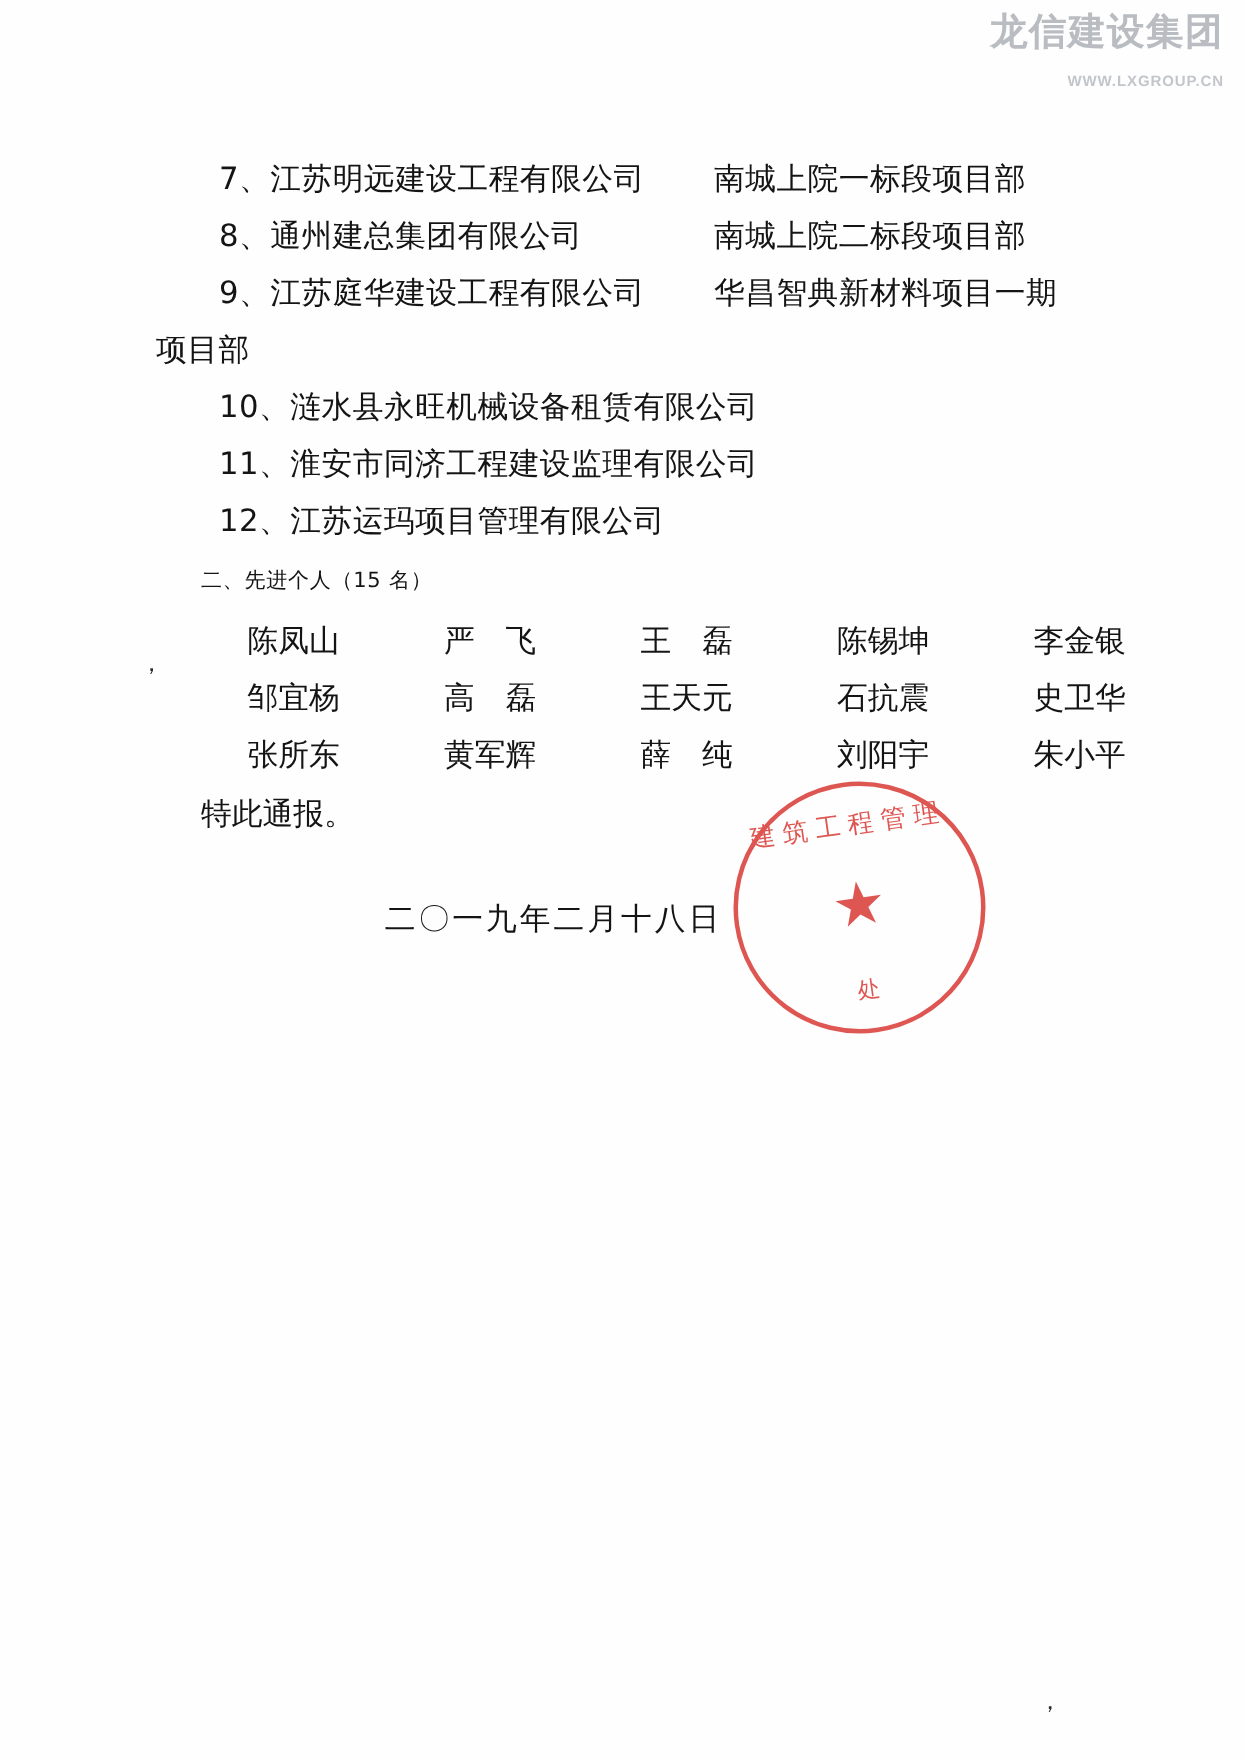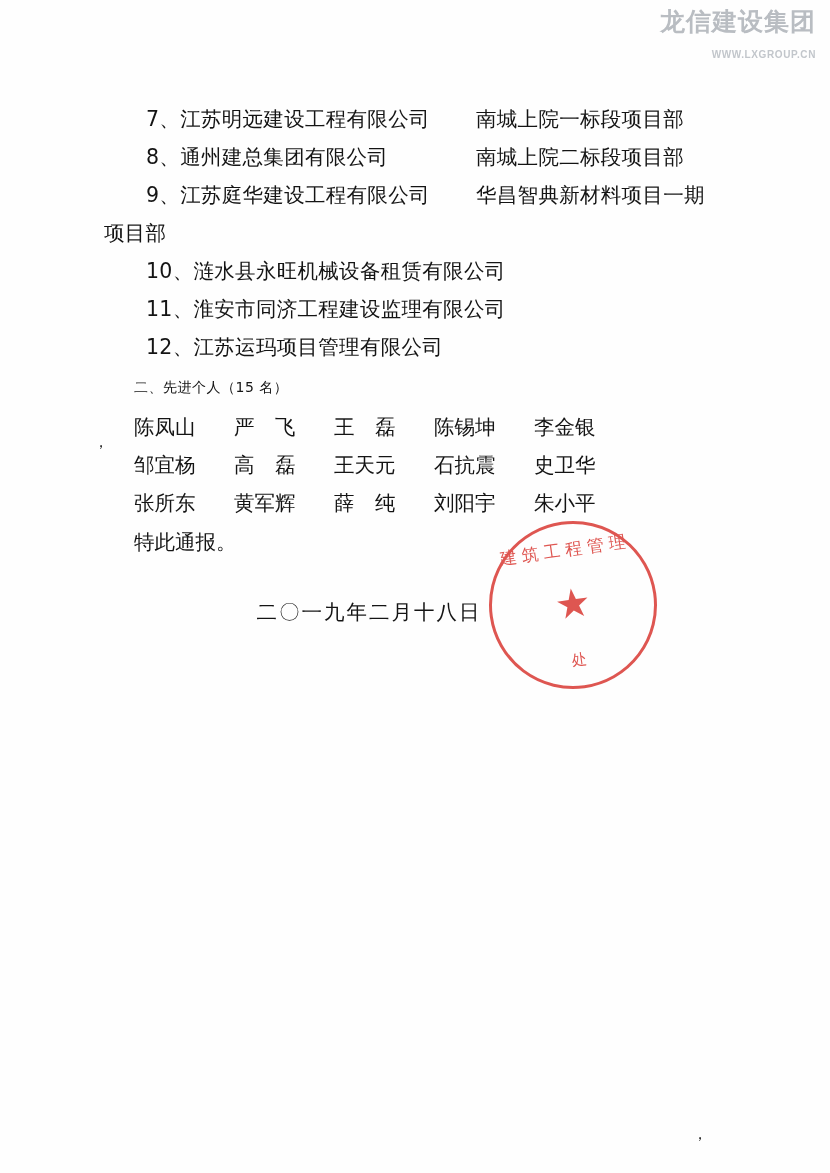--- a/index.html
+++ b/index.html
@@ -81,20 +81,21 @@
   .names-row {
     display: flex;
     padding-left: 42px;
     line-height: 38px;
     font-size: 20.5px;
   }
   .names-row .nm {
     width: 100px;
     flex: 0 0 100px;
     white-space: pre;
+    margin-left: 31px;
   }
   .closing {
     padding-left: 42px;
     line-height: 40px;
     font-size: 20.5px;
   }
   .date-line {
     text-align: center;
     padding-right: 96px;
     font-size: 20.5px;

